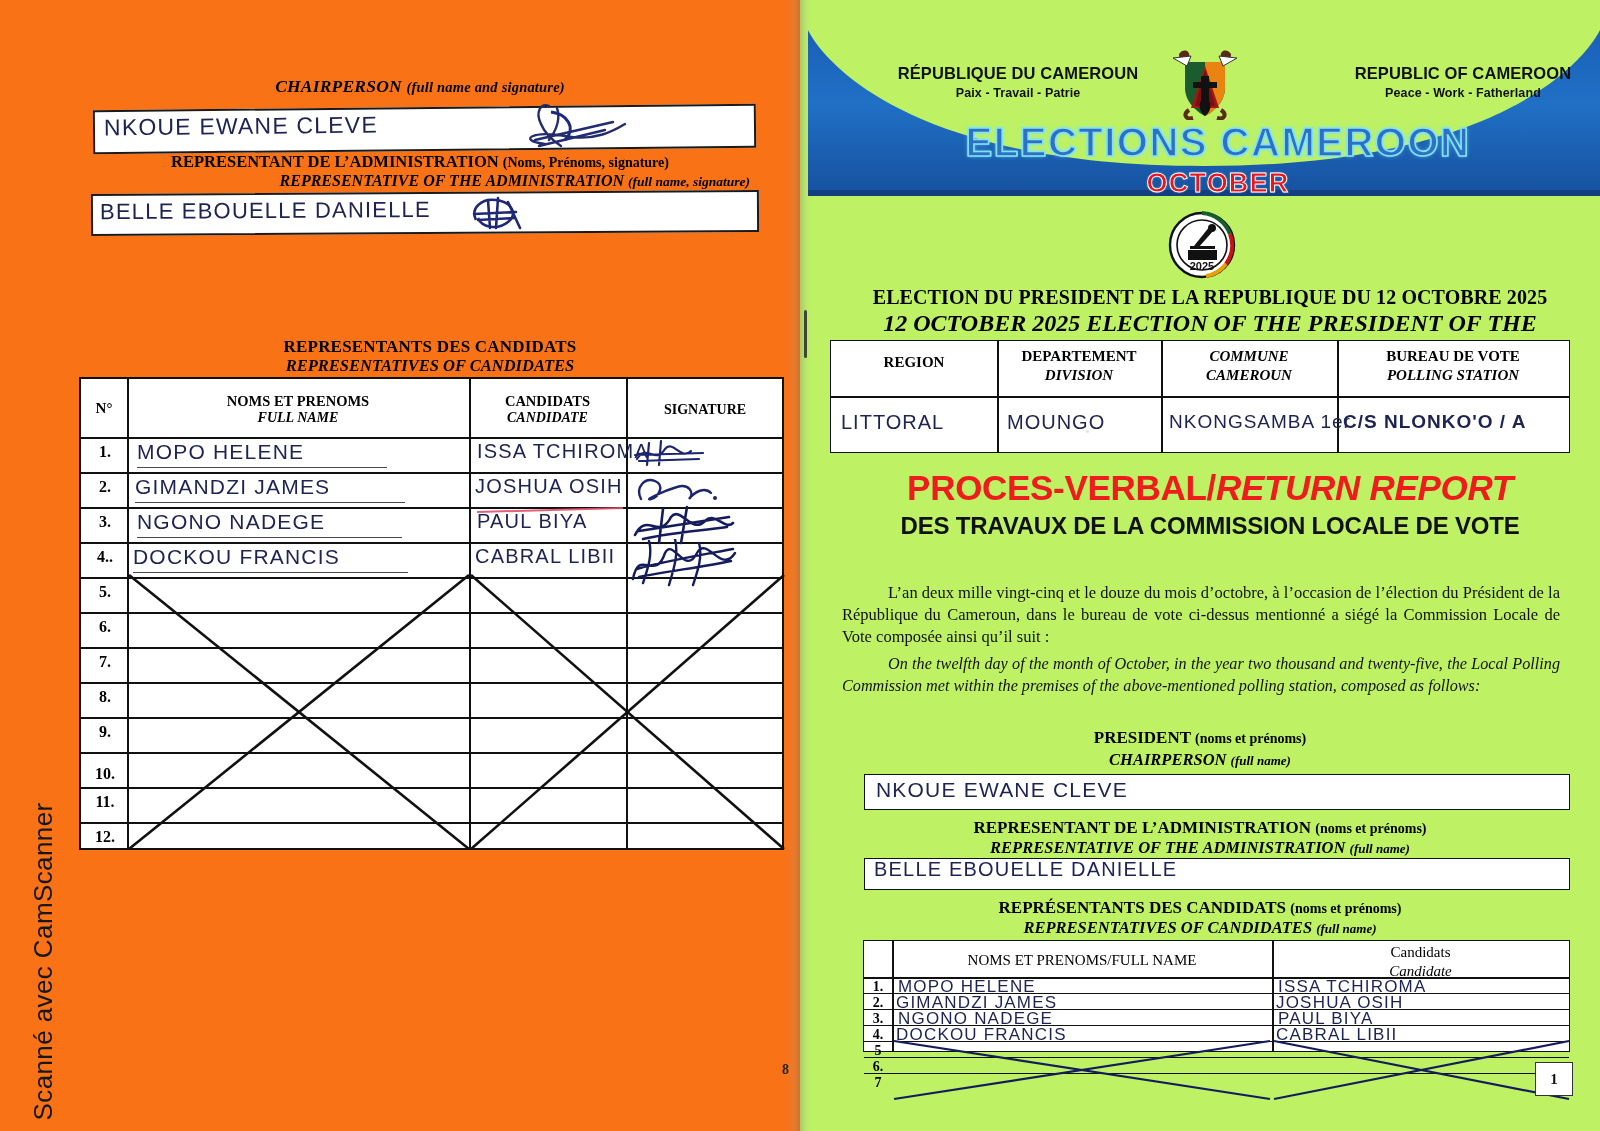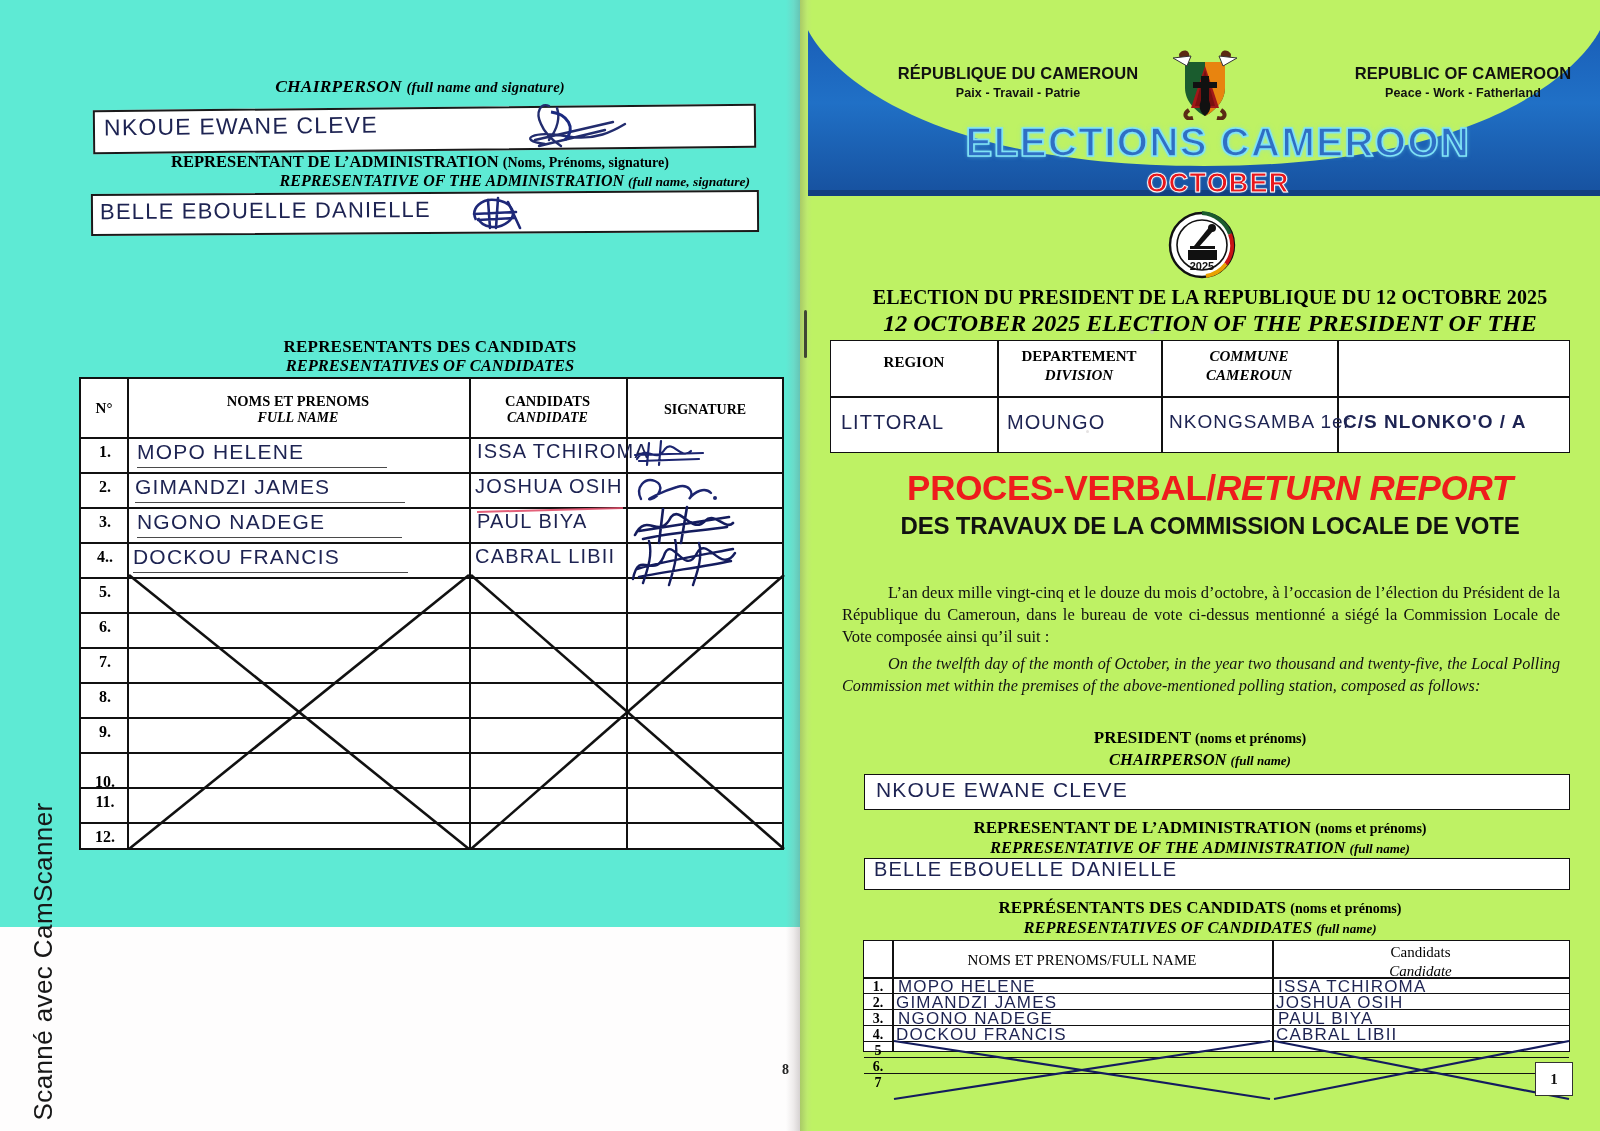--- a/index.html
+++ b/index.html
@@ -12,22 +12,22 @@
   #page { position: relative; width: 1600px; height: 1131px; background: #fefdfd; }
 
   
   .scan-smudge {
     position: absolute; background: #cfcfcf; opacity: .55;
     height: 4px; border-radius: 2px;
   }
 
   
   .left-sheet {
-    position: absolute; left: 0; top: 0; width: 800px; height: 927px;
-    background: #5eead4;
+    position: absolute; left: 0; top: 0; width: 800px; height: 1131px;
+    background: #f97316;
   }
   .left-edge-shadow {
     position: absolute; right: 0; top: 0; width: 14px; height: 1131px;
     background: linear-gradient(to right, rgba(255,255,255,0) 0%, rgba(160,150,150,.18) 55%, rgba(120,110,110,.30) 100%);
   }
 
   .hdr-chair {
     position: absolute; left: 90px; top: 76px; width: 660px;
     text-align: center; font-size: 17.5px; font-weight: bold; font-style: italic;
     letter-spacing: .2px;
@@ -317,21 +317,21 @@
 
       <div class="rownum" style="top:64px;">1.</div>
       <div class="rownum" style="top:99px;">2.</div>
       <div class="rownum" style="top:134px;">3.</div>
       <div class="rownum" style="top:169px;">4..</div>
       <div class="rownum" style="top:204px;">5.</div>
       <div class="rownum" style="top:239px;">6.</div>
       <div class="rownum" style="top:274px;">7.</div>
       <div class="rownum" style="top:309px;">8.</div>
       <div class="rownum" style="top:344px;">9.</div>
-      <div class="rownum" style="top:394px;">10.</div>
+      <div class="rownum" style="top:386px;">10.</div>
       <div class="rownum" style="top:414px;">11.</div>
       <div class="rownum" style="top:449px;">12.</div>
 
       <div class="hw hwrow" style="left:56px;  top:61px;">MOPO      HELENE</div>
       <div class="hw hwrow" style="left:54px;  top:96px;">GIMANDZI   JAMES</div>
       <div class="hw hwrow" style="left:56px;  top:131px;">NGONO    NADEGE</div>
       <div class="hw hwrow" style="left:52px;  top:166px;">DOCKOU     FRANCIS</div>
 
       <div class="underln" style="left:56px; top:88px; width:250px;"></div>
       <div class="underln" style="left:54px; top:123px; width:270px;"></div>
@@ -446,20 +446,24 @@
         <span>REGION</span>
       </div>
       <div class="rt-head" style="left:166px; width:164px; top:6px;">
         <span>DEPARTEMENT</span><br>
         <span class="it">DIVISION</span>
       </div>
       <div class="rt-head" style="left:330px; width:176px; top:6px;">
         <span class="it">COMMUNE</span><br>
         <span class="it">CAMEROUN</span>
       </div>
+      <div class="rt-head" style="left:506px; width:232px; top:6px;">
+        <span>BUREAU DE VOTE</span><br>
+        <span class="it">POLLING STATION</span>
+      </div>
 
       <div class="rt-val" style="left:10px;">LITTORAL</div>
       <div class="rt-val" style="left:176px;">MOUNGO</div>
       <div class="rt-val" style="left:338px; font-size:19px;">NKONGSAMBA 1er</div>
       <div class="rt-val" style="left:512px; font-size:19px;font-weight:bold;">C/S NLONKO'O / A</div>
     </div>
 
     <div class="pv-title">
       <span>PROCES-VERBAL/</span><span class="ital">RETURN REPORT</span>
     </div>

